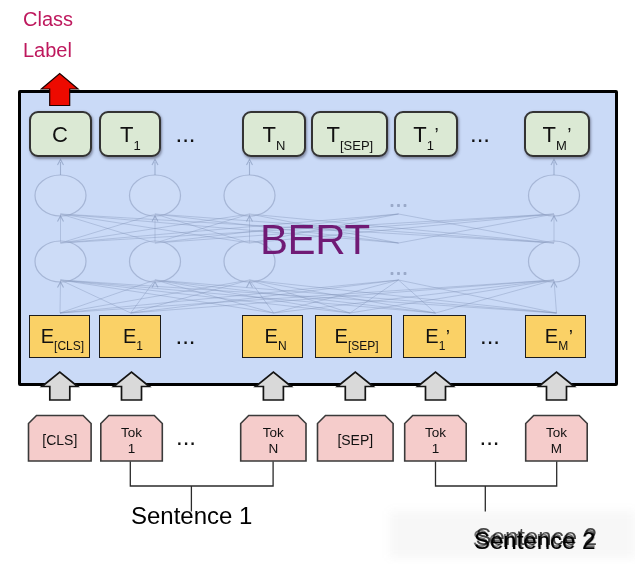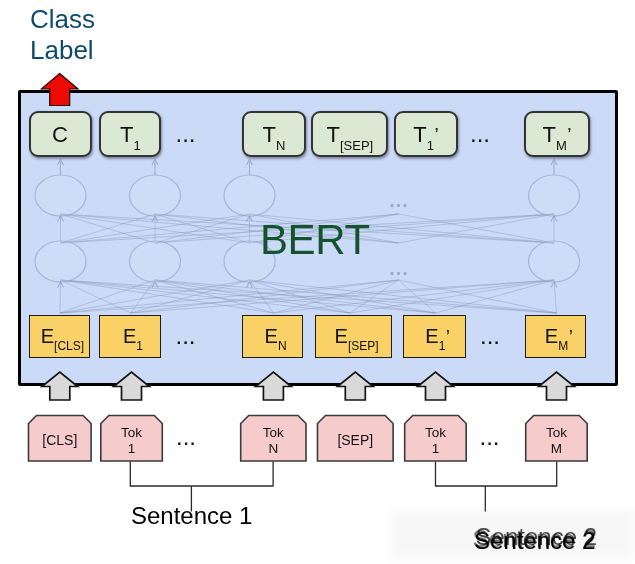--- a/index.html
+++ b/index.html
@@ -1,33 +1,33 @@
 <!DOCTYPE html>
 <html><head>
 <meta charset="utf-8">
 <style>
   html,body{margin:0;padding:0;}
   body{width:635px;height:564px;background:#ffffff;position:relative;overflow:hidden;
        font-family:"Liberation Sans", sans-serif;}
   .abs{position:absolute;}
   #bluebox{position:absolute;left:18px;top:89.5px;width:599.5px;height:296px;background:#cadaf7;
            border:3.5px solid #000;border-radius:2px;box-sizing:border-box;}
-  #classlabel{position:absolute;left:30px;top:4.2px;font-size:26px;line-height:31px;color:#0c4a6e;}
+  #classlabel{position:absolute;left:23px;top:4.2px;font-size:20px;line-height:31px;color:#be185d;}
   .gbox{position:absolute;top:110.5px;height:42.5px;background:#dbe9d4;border:2px solid #333;
         border-radius:9px;box-shadow:1px 1.5px 2.5px rgba(40,40,60,0.45);
         display:flex;align-items:center;justify-content:center;}
   .ybox{position:absolute;top:314.5px;height:41.9px;background:#fad166;border:1.8px solid #1c1c1c;
         display:flex;align-items:center;justify-content:center;}
   .main{font-size:22px;color:#111;transform:translateY(1px);display:inline-block;}
   .sub{font-size:13px;color:#111;transform:translateY(12px);display:inline-block;}
   .ap{font-size:19px;color:#111;transform:translateY(0.5px);display:inline-block;margin-left:0.5px;}
   .ymain{font-size:20px;color:#111;margin-left:6px;}
   .ysub{font-size:12px;color:#111;transform:translateY(10px);display:inline-block;}
   .dots{position:absolute;font-size:24px;color:#111;line-height:10px;}
-  #bert{position:absolute;left:260px;top:216.3px;font-size:42px;letter-spacing:-0.4px;color:#14532d;}
+  #bert{position:absolute;left:260px;top:216.3px;font-size:42px;letter-spacing:-0.4px;color:#701a75;}
   .sent{position:absolute;font-size:24px;color:#000;white-space:nowrap;}
   #s2wrap{position:absolute;left:420px;top:518.6px;width:180px;height:40px;filter:blur(0.7px);margin-left:48px;}
   #s2wrap .sent{left:6px;top:8px;}
   #s2wrap .c2{left:7.6px;top:4.8px;opacity:0.72;}
   #s2wrap .c3{left:4.5px;top:6.6px;opacity:0.55;letter-spacing:0.2px;}
   #s2wrap .c4{left:6.8px;top:8.8px;opacity:0.3;}
   #grayband{position:absolute;left:390px;top:511px;width:245px;height:47px;
              background:rgba(110,110,110,0.055);filter:blur(5px);}
 </style>
 </head>

